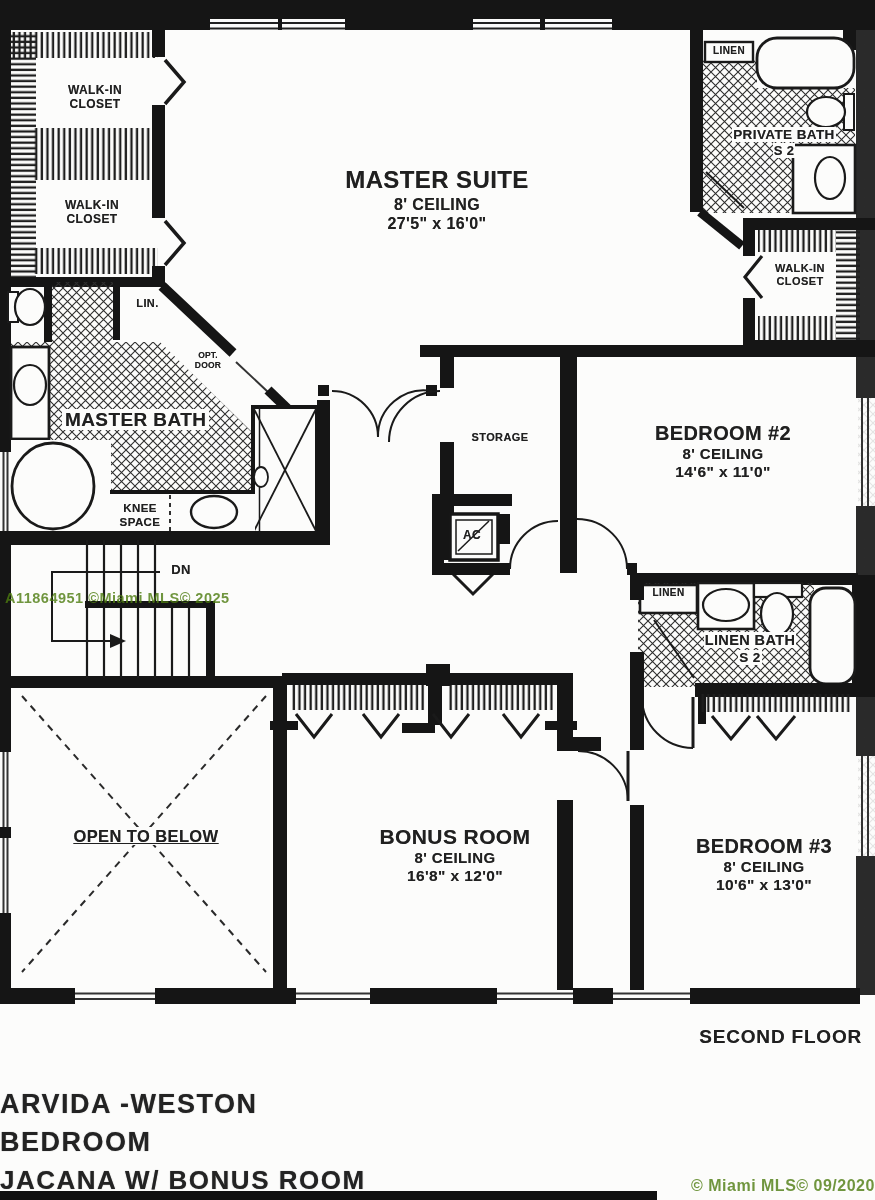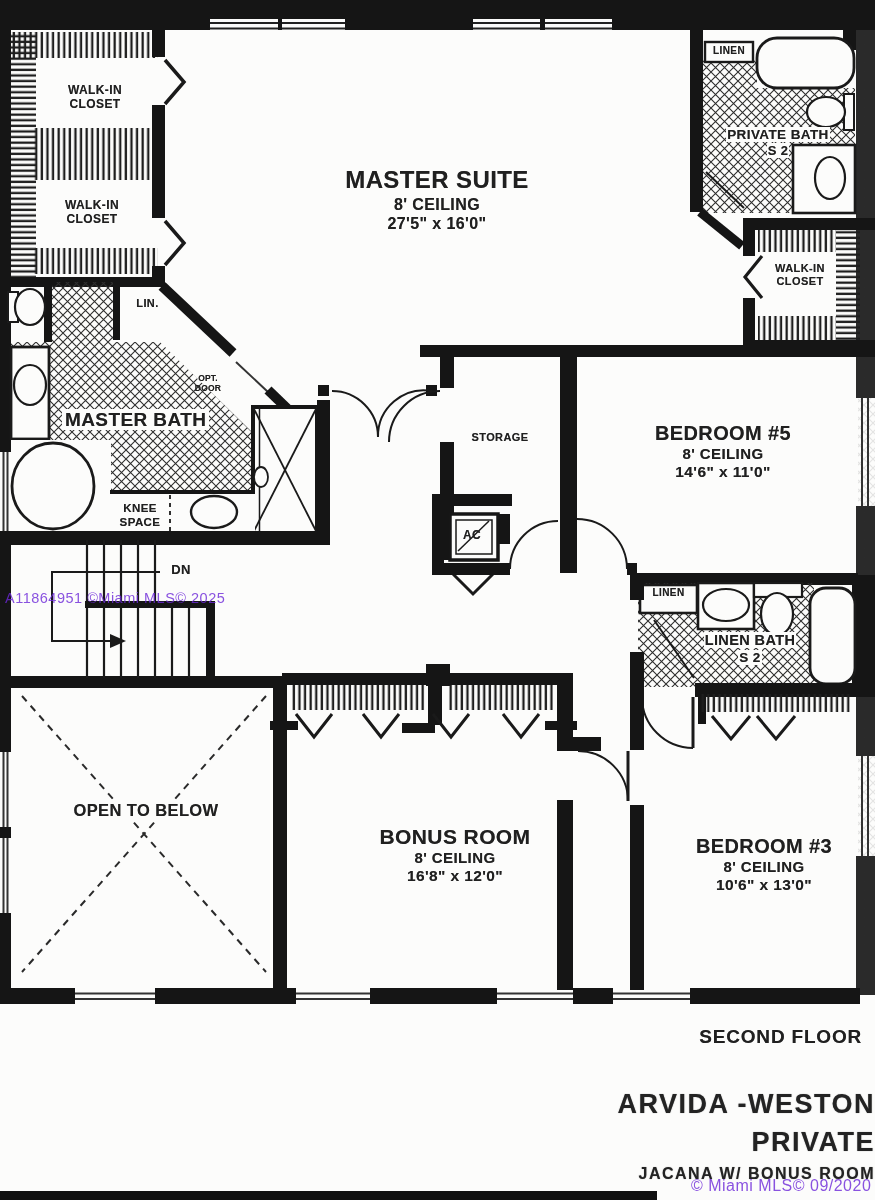--- a/index.html
+++ b/index.html
@@ -2,23 +2,23 @@
 <html><head>
 <meta charset="utf-8">
 <style>
   html,body{margin:0;padding:0;background:#e8e8e8;}
   .page{position:relative;width:875px;height:1200px;background:#fcfcfb;overflow:hidden;
         font-family:"Liberation Sans",sans-serif;color:#1d1d1d;}
   svg{position:absolute;left:0;top:0;}
   .lbl{position:absolute;font-weight:700;color:#202020;text-align:center;line-height:1.2;
        white-space:nowrap;letter-spacing:.4px;text-shadow:0 0 .6px rgba(40,40,40,.55);}
   .plate{background:#fcfcfb;padding:0 3px;}
-  .wm{position:absolute;font-weight:400;color:#6d28d9;opacity:.8;white-space:nowrap;
+  .wm{position:absolute;font-weight:700;color:#4d7c0f;opacity:.8;white-space:nowrap;
       letter-spacing:.5px;}
-  .titles{position:absolute;left:0;width:875px;text-align:right;font-weight:700;
+  .titles{position:absolute;left:0;width:875px;text-align:left;font-weight:700;
           color:#232323;letter-spacing:1.5px;text-shadow:0 0 1px rgba(30,30,30,.5);}
   .edge-bar{position:absolute;left:0;top:1191px;width:657px;height:9px;background:#101010;}
 </style>
 </head>
 <body>
 
 <div class="page">
 
 <svg width="875" height="1200" viewBox="0 0 875 1200">
   <defs>
@@ -286,83 +286,83 @@
 </div>
 
 <div class="lbl" style="left:32px;top:198px;width:120px;font-size:12px;">
   <span style="display:block;">WALK-IN</span>
   <span style="display:block;">CLOSET</span>
 </div>
 
 <div class="lbl" style="left:125px;top:297px;width:45px;font-size:11px;">LIN.</div>
 
 <div class="lbl" style="left:186px;top:350px;width:44px;font-size:8.5px;letter-spacing:.2px;">
-  <span style="display:block;margin-top:23px;">OPT.</span>
+  <span style="display:block;">OPT.</span>
   <span style="display:block;">DOOR</span>
 </div>
 
 <div class="lbl" style="left:62px;top:409px;font-size:19px;">
   <span class="plate">MASTER BATH</span>
 </div>
 
 <div class="lbl" style="left:110px;top:502px;width:60px;font-size:11.5px;">
   <span style="display:block;">KNEE</span>
   <span style="display:block;">SPACE</span>
 </div>
 
 <div class="lbl" style="left:440px;top:431px;width:120px;font-size:11px;">STORAGE</div>
 
 <div class="lbl" style="left:450px;top:528px;width:44px;font-size:12px;">AC</div>
 
 <div class="lbl" style="left:164px;top:562px;width:34px;font-size:13px;">DN</div>
 
 <div class="lbl" style="left:573px;top:421px;width:300px;">
-  <span style="font-size:20px;display:block;">BEDROOM #5</span>
+  <span style="font-size:20px;display:block;">BEDROOM #2</span>
   <span style="font-size:15px;display:block;">8' CEILING</span>
   <span style="font-size:15.5px;display:block;">14'6" x 11'0"</span>
 </div>
 
-<div class="lbl" style="left:703px;top:127px;width:150px;font-size:13.5px;">
+<div class="lbl" style="left:703px;top:127px;width:150px;font-size:13.5px;padding-left:6px;">
   <span class="plate" style="padding:0 1px;">PRIVATE BATH</span><br>
   <span class="plate" style="padding:0 1px;font-size:13px;">S 2</span>
 </div>
 
 <div class="lbl" style="left:703px;top:45px;width:52px;font-size:10px;">LINEN</div>
 
 <div class="lbl" style="left:758px;top:262px;width:84px;font-size:11px;">
   <span style="display:block;">WALK-IN</span>
   <span style="display:block;">CLOSET</span>
 </div>
 
 <div class="lbl" style="left:641px;top:587px;width:55px;font-size:10px;">LINEN</div>
 
 <div class="lbl" style="left:670px;top:632px;width:160px;font-size:14.5px;">
   <span class="plate" style="padding:0 1px;">LINEN BATH</span><br>
   <span class="plate" style="padding:0 1px;font-size:13.5px;">S 2</span>
 </div>
 
-<div class="lbl" style="left:46px;top:801px;width:200px;font-size:16.5px;">
+<div class="lbl" style="left:46px;top:827px;width:200px;font-size:16.5px;text-decoration:underline;">
   <span class="plate">OPEN TO BELOW</span>
 </div>
 
 <div class="lbl" style="left:305px;top:824px;width:300px;">
   <span style="font-size:21px;display:block;">BONUS ROOM</span>
   <span style="font-size:15px;display:block;">8' CEILING</span>
   <span style="font-size:15.5px;display:block;">16'8" x 12'0"</span>
 </div>
 
 <div class="lbl" style="left:614px;top:834px;width:300px;">
   <span style="font-size:20px;display:block;">BEDROOM #3</span>
   <span style="font-size:15px;display:block;">8' CEILING</span>
   <span style="font-size:15.5px;display:block;">10'6" x 13'0"</span>
 </div>
 
 <div class="wm" style="left:5px;top:590px;font-size:14.5px;">A11864951 ©Miami MLS© 2025</div>
 <div class="wm" style="left:691px;top:1177px;font-size:16px;">© Miami MLS© 09/2020</div>
 
 <div class="lbl" style="left:640px;top:1026px;width:222px;text-align:right;font-size:19px;letter-spacing:.8px;">SECOND FLOOR</div>
 <div class="titles" style="top:1089px;font-size:27px;">ARVIDA -WESTON</div>
-<div class="titles" style="top:1127px;font-size:27px;">PRIVATE</div>
-<div class="titles" style="top:1165px;font-size:16px;">JACANA W/ BONUS ROOM</div>
+<div class="titles" style="top:1127px;font-size:27px;">BEDROOM</div>
+<div class="titles" style="top:1165px;font-size:26px;">JACANA W/ BONUS ROOM</div>
 
 <div class="edge-bar"></div>
 
 </div>
 
 </body></html>

